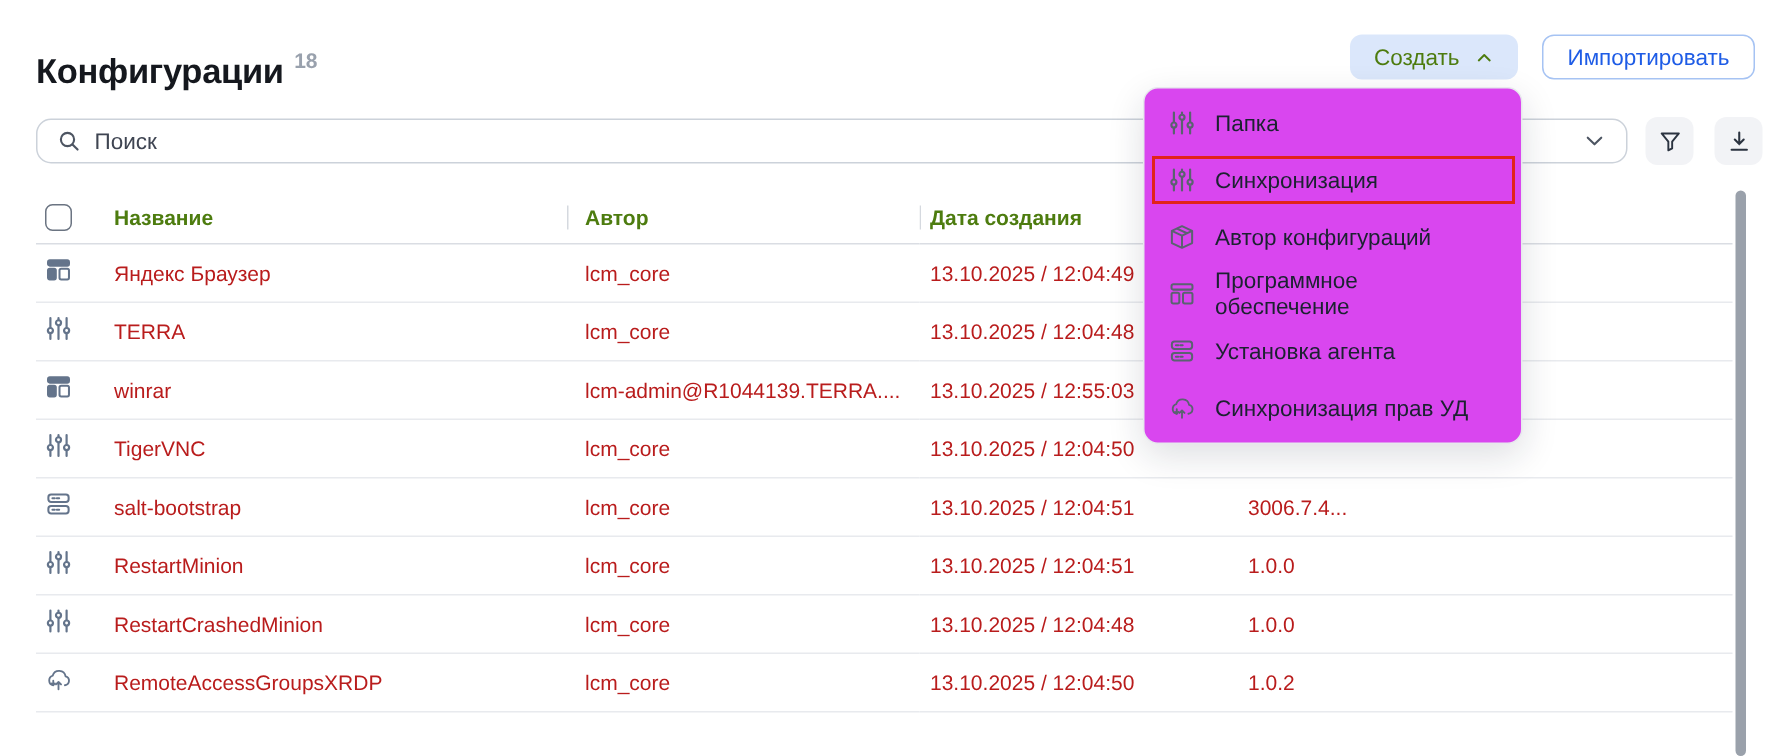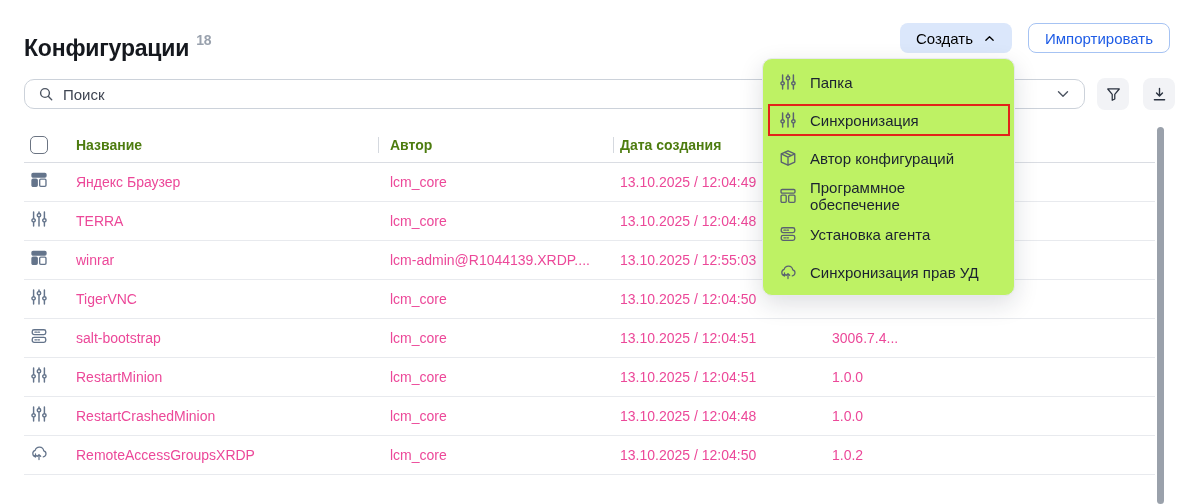--- a/index.html
+++ b/index.html
@@ -7,48 +7,48 @@
   .page {
     position:relative; width:1184px; height:504px; background:#fff;
     font-family:"Liberation Sans", sans-serif; overflow:hidden; color:#1b2230;
   }
   
   .top { position:absolute; top:14px; left:24px; right:14px; display:flex; justify-content:space-between; align-items:flex-start; }
   h1 { font-size:23px; font-weight:700; color:#15181e; letter-spacing:-0.2px; margin-top:20px; }
   h1 sup { font-size:14px; color:#99a1ad; font-weight:600; margin-left:7px; position:relative; top:-2px; }
   .actions { display:flex; gap:16px; margin-top:9px; }
   .btn { height:30px; border-radius:8px; font-size:15px; font-weight:500; display:inline-flex; align-items:center; gap:10px; padding:0 16px; border:none; cursor:pointer; font-family:inherit; }
-  .btn-create { background:#dbe7fb; color:#000000; }
+  .btn-create { background:#dbe7fb; color:#4d7c0f; }
   .btn-import { background:#fff; color:#1e5ce6; border:1px solid #a6c3f3; }
   .btn .ic { width:13px; height:13px; display:inline-flex; }
   
   .search-field { position:absolute; top:79px; left:24px; width:1061px; height:30px; border:1px solid #ccd2da; border-radius:10px; display:flex; align-items:center; padding:0 13px; gap:9px; background:#fff; }
   .search-field .ic { width:16px; height:16px; color:#4d5562; flex:0 0 auto; display:inline-flex; }
   .search-field input { flex:1; border:none; outline:none; font-size:15px; color:#0369a1; font-family:inherit; background:transparent; }
   .search-field input::placeholder { color:#3f4552; opacity:1; }
   .icon-btn { position:absolute; top:78px; width:32px; height:32px; border-radius:8px; background:#f2f3f6; border:none; display:flex; align-items:center; justify-content:center; color:#2b3340; cursor:pointer; }
   .icon-btn .ic { width:17px; height:17px; display:inline-flex; }
   .filter-btn { left:1097px; }
   .download-btn { left:1143px; }
   
   .table-wrap { position:absolute; top:128px; left:24px; width:1131px; }
   table { border-collapse:collapse; table-layout:fixed; width:1131px; }
   th, td { text-align:left; vertical-align:middle; font-size:14px; overflow:hidden; white-space:nowrap; text-overflow:ellipsis; }
   thead th { height:34px; font-weight:700; color:#4d7c0f; border-bottom:1px solid #dadde3; position:relative; }
-  tbody td { height:39px; color:#ec4899; border-bottom:1px solid #e8eaee; }
+  tbody td { height:39px; color:#b91c1c; border-bottom:1px solid #e8eaee; }
   th.sep::before { content:""; position:absolute; left:0; top:9px; width:1px; height:16px; background:#d5d9df; }
   .col-author { padding-left:12px; }
   .col-date { padding-left:7px; }
   .col-version { padding-left:12px; }
   .cb { width:18px; height:18px; border:1.5px solid #6b7482; border-radius:5px; background:#fff; margin-left:6px; cursor:pointer; }
   .row-ic { width:18px; height:18px; color:#64748b; margin-left:6px; display:inline-flex; }
   .row-ic svg { width:100%; height:100%; }
   .row-ic .p1, .row-ic .p2 { fill:currentColor; }
   
-  .menu { position:absolute; top:58px; left:762px; width:253px; background:#bef264; border:1px solid #e7e9ed; border-radius:10px; box-shadow:0 8px 24px rgba(20,30,50,.14); padding:4px 0; z-index:5; }
+  .menu { position:absolute; top:58px; left:762px; width:253px; background:#d946ef; border:1px solid #e7e9ed; border-radius:10px; box-shadow:0 8px 24px rgba(20,30,50,.14); padding:4px 0; z-index:5; }
   .menu-item { height:38px; display:flex; align-items:center; gap:13px; padding:0 16px; position:relative; font-size:15px; color:#1b2230; cursor:pointer; }
   .menu-item .ic { width:18px; height:18px; color:#5a6270; flex:0 0 auto; display:inline-flex; }
   .menu-item .ic svg { width:100%; height:100%; }
   .red-frame { position:absolute; left:5px; right:4px; top:3px; bottom:3px; border:2px solid #e2231a; pointer-events:none; }
   
   .scrollbar { position:absolute; top:127px; left:1157px; width:7px; height:377px; background:#9aa1ab; border-radius:4px; }
   .ic svg { width:100%; height:100%; }
 </style>
 </head>
 <body>
@@ -164,21 +164,21 @@
             <td><span class="row-ic ic">
                 <svg viewBox="0 0 16 16">
                   <g stroke="currentColor" fill="none" stroke-width="1.2">
                     <rect class="p1" x="1.8" y="2.2" width="12.4" height="3.2" rx="1"></rect>
                     <rect class="p2" x="1.8" y="7.2" width="4.6" height="6.4" rx="1"></rect>
                     <rect class="p3" x="8.6" y="7.2" width="5.6" height="6.4" rx="1"></rect>
                   </g>
                 </svg>
               </span></td>
             <td>winrar</td>
-            <td class="col-author">lcm-admin@R1044139.XRDP....</td>
+            <td class="col-author">lcm-admin@R1044139.TERRA....</td>
             <td class="col-date">13.10.2025 / 12:55:03</td>
             <td class="col-version"></td>
           </tr>
           <tr>
             <td><span class="row-ic ic">
                 <svg viewBox="0 0 16 16">
                   <g fill="none" stroke="currentColor" stroke-width="1.3" stroke-linecap="round">
                     <path d="M3.2 1.8v5.6M3.2 11v3.2M12.8 1.8v5.6M12.8 11v3.2M8 1.8v1.2M8 6.4v7.8"></path>
                     <circle cx="3.2" cy="9.2" r="1.5"></circle>
                     <circle cx="12.8" cy="9.2" r="1.5"></circle>

